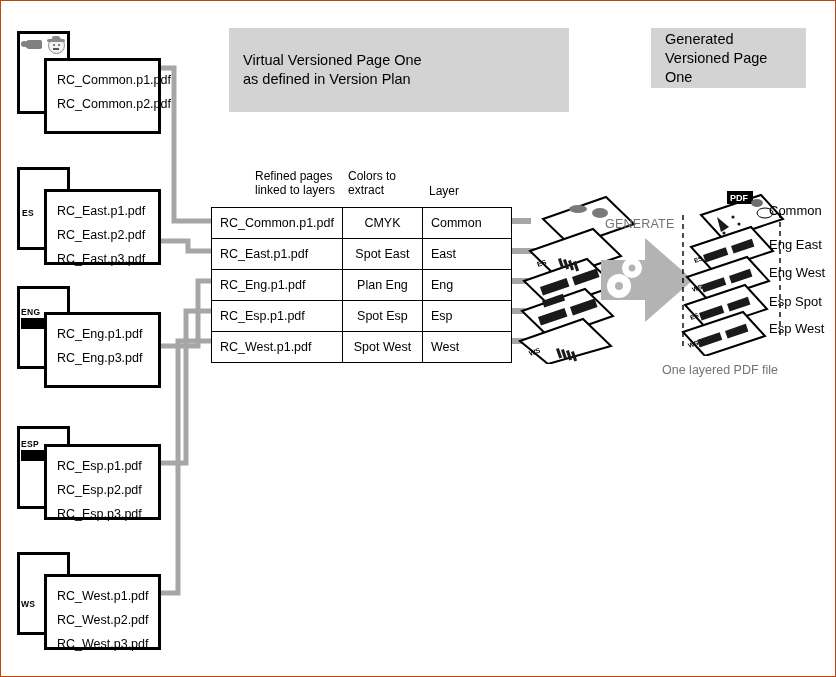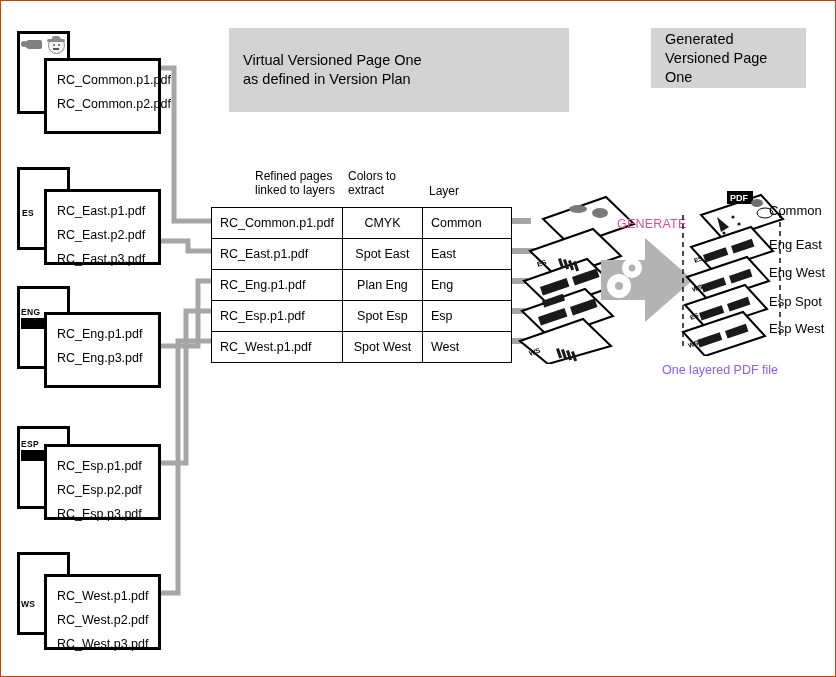--- a/index.html
+++ b/index.html
@@ -113,29 +113,29 @@
   }
   td.c0{width:113px;}
   td.c1{width:63px;text-align:center;}
   td.c2{width:72px;}
 
   
   svg.wires{position:absolute;left:0;top:0;width:836px;height:677px;pointer-events:none;}
 
   
   .gen-label{
-    position:absolute;font-size:12.5px;color:#ec4899;letter-spacing:.2px;margin-left:12px;
+    position:absolute;font-size:12.5px;color:#737373;letter-spacing:.2px;
   }
 
   
   .layer-label{
     position:absolute;font-size:13px;color:#000;white-space:nowrap;
   }
   .caption{
-    position:absolute;font-size:12.5px;color:#8b5cf6;white-space:nowrap;
+    position:absolute;font-size:12.5px;color:#737373;white-space:nowrap;
   }
 </style>
 </head>
 <body>
 
 <div id="page">
 
   <div class="callout" style="left:228px;top:27px;width:340px;height:84px;display:flex;align-items:center;">
     <span>Virtual Versioned Page One
 as defined in Version Plan</span>

